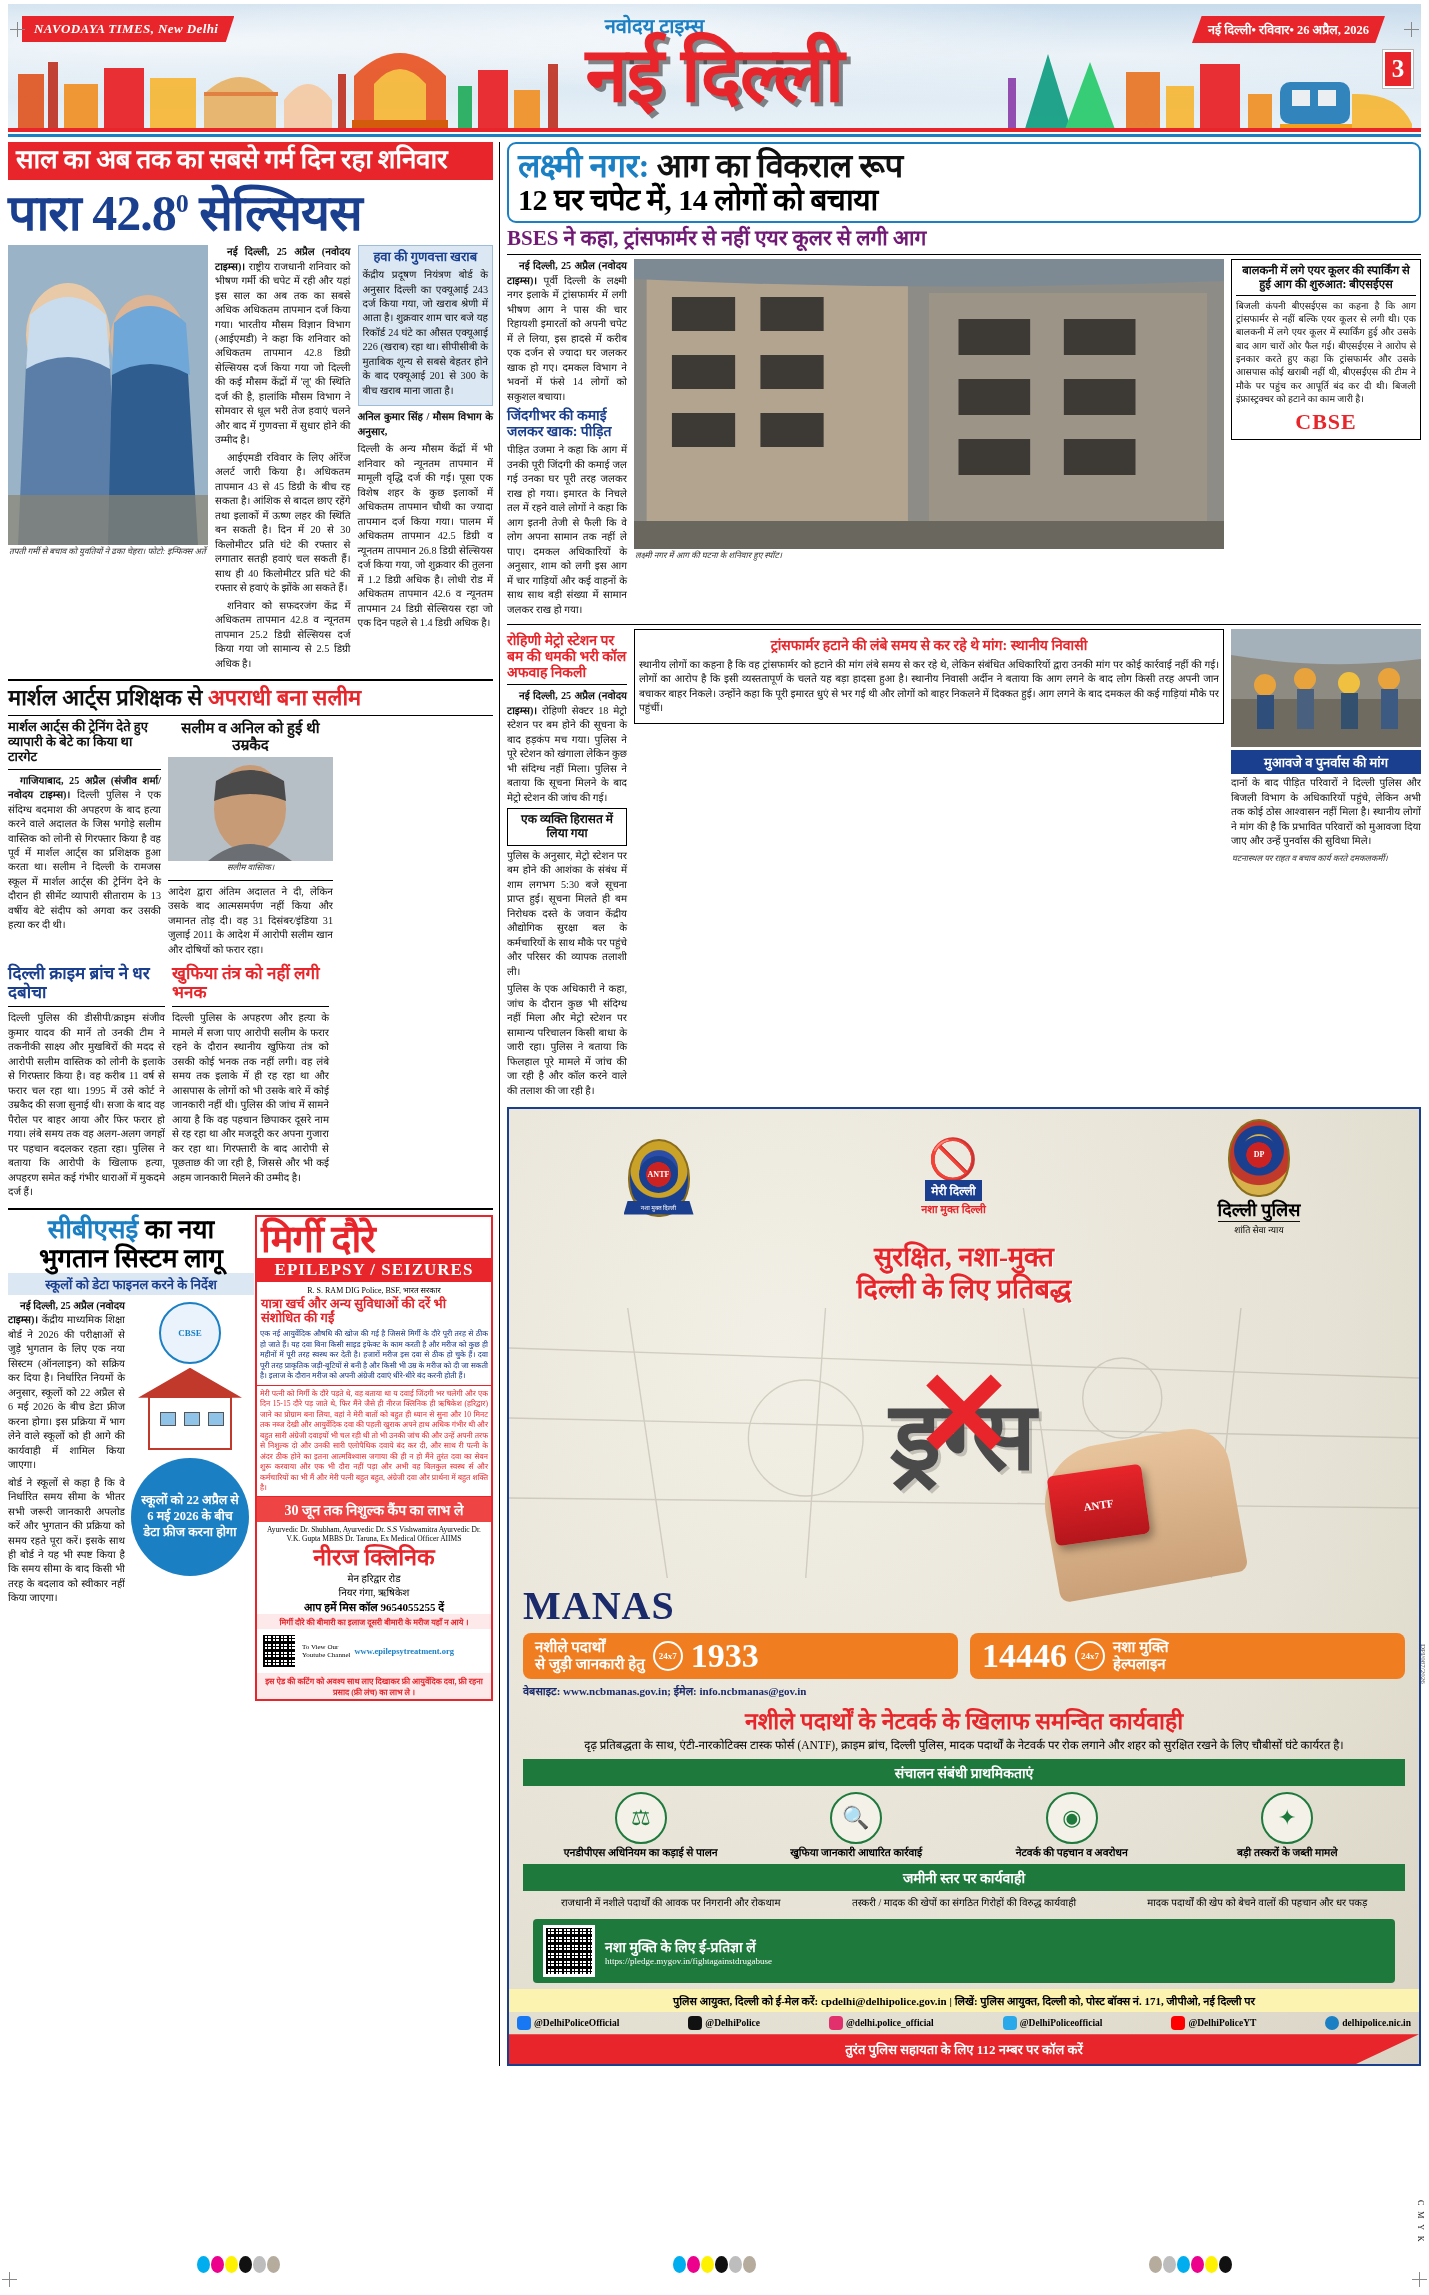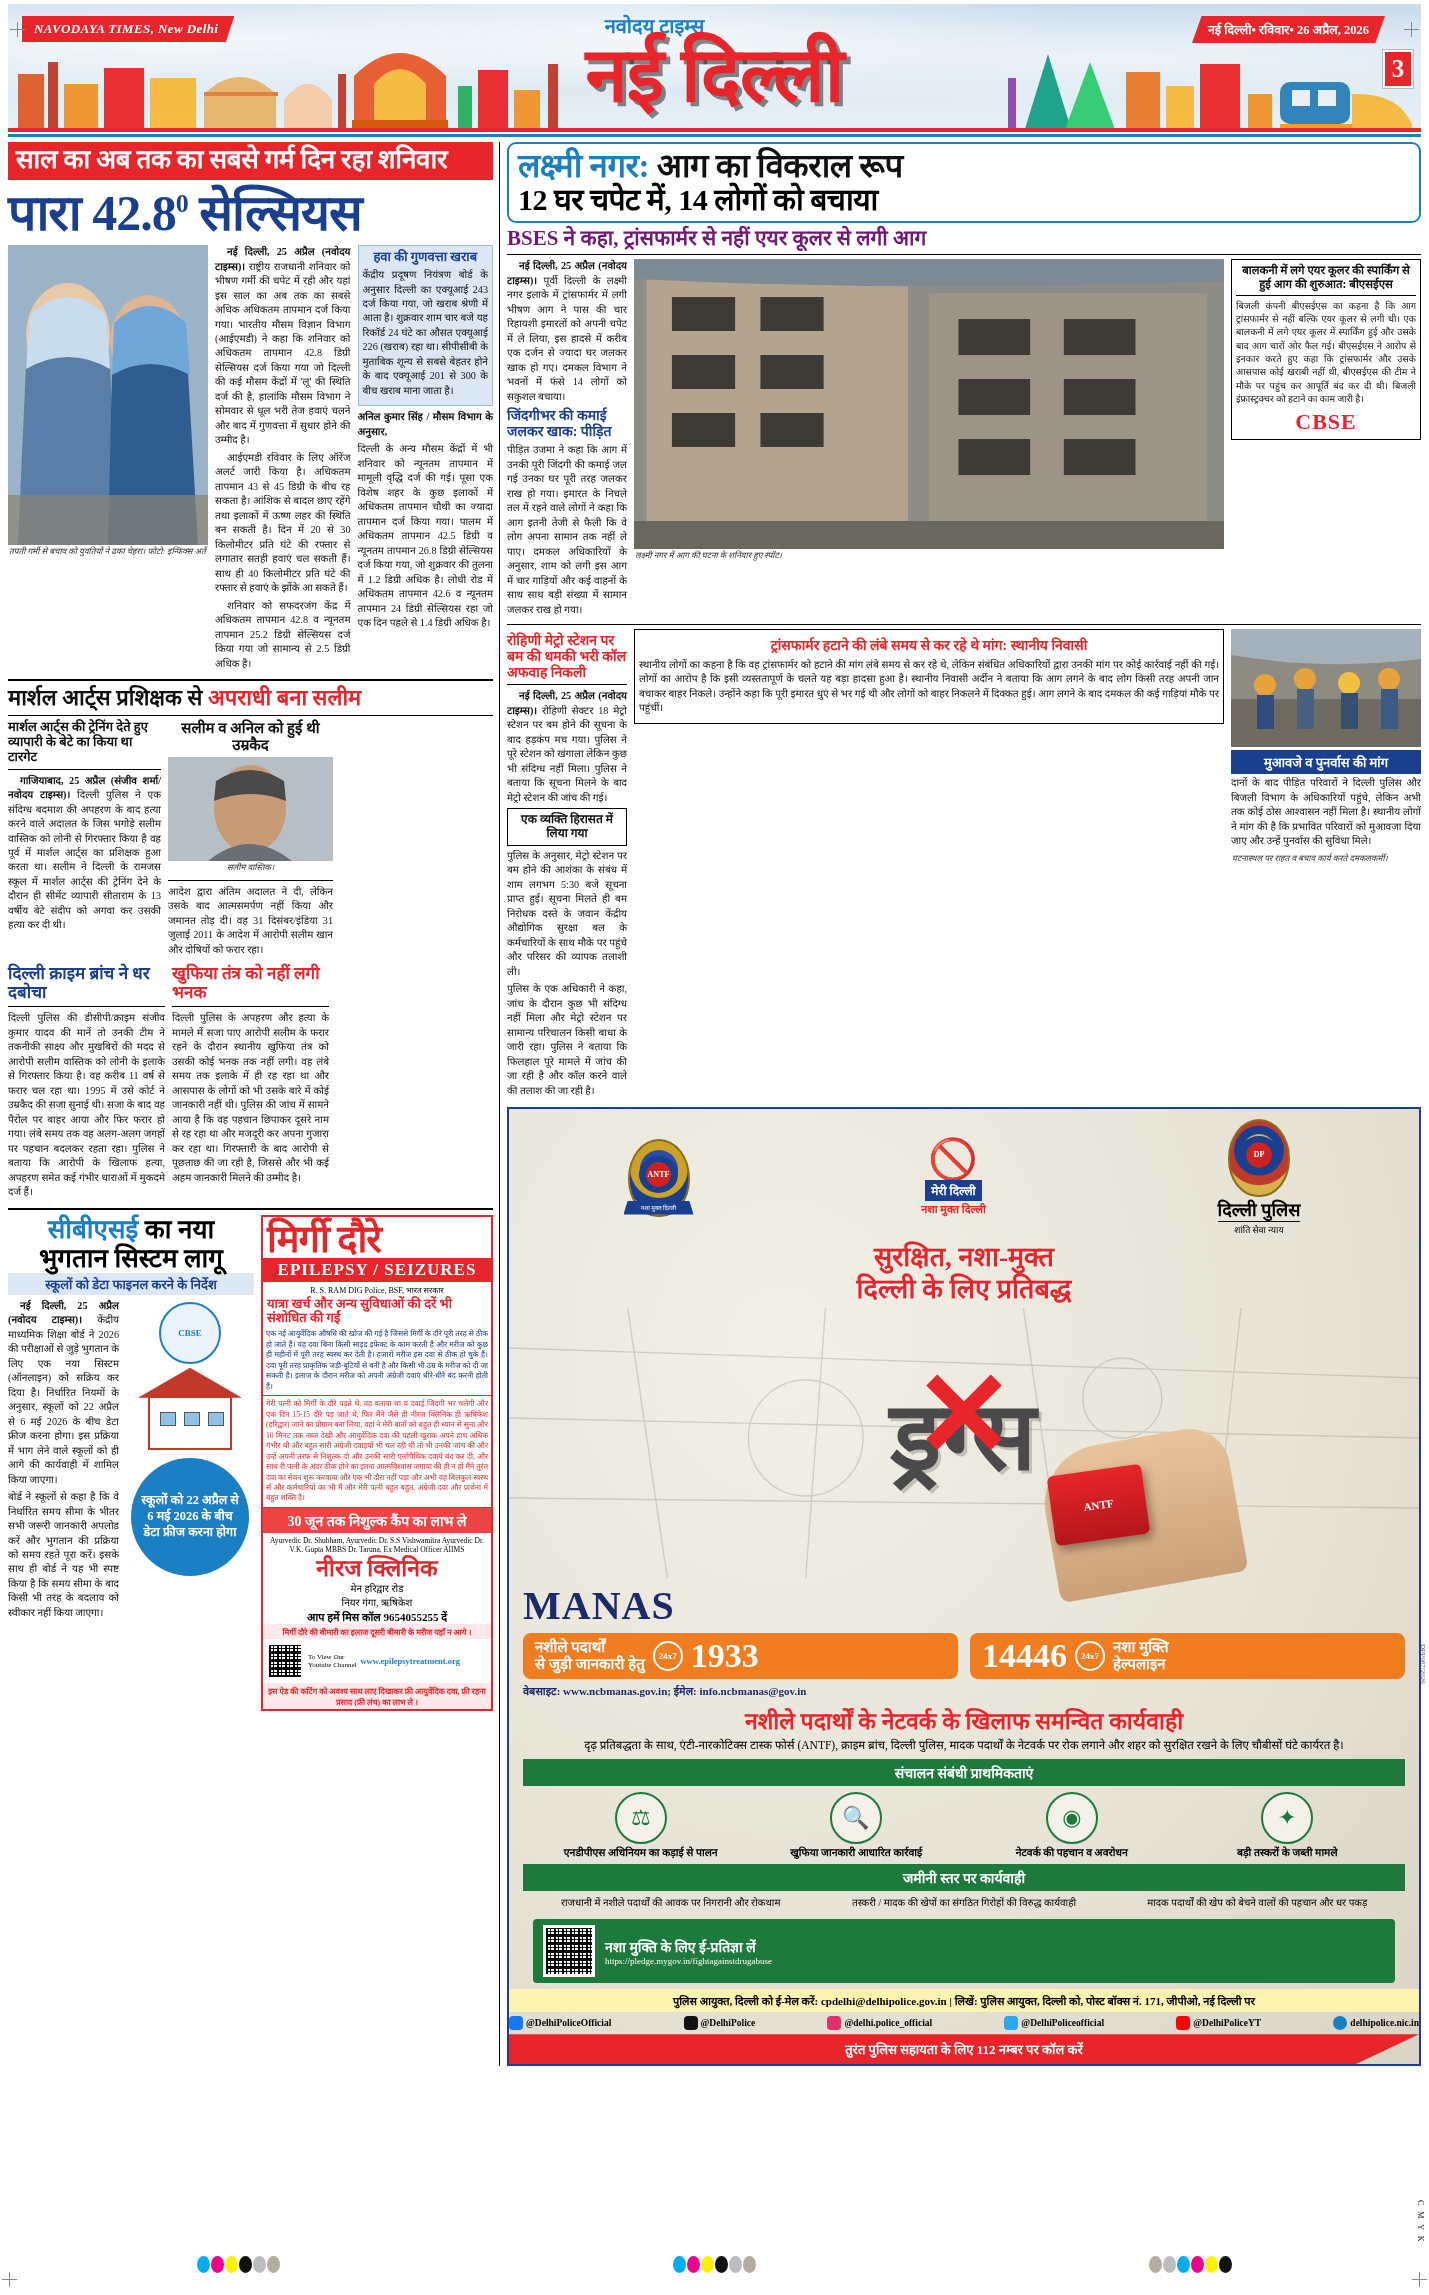--- a/index.html
+++ b/index.html
@@ -71,21 +71,21 @@
     background:#e8252a;color:#fff;font-weight:bold;font-size:26px;
     padding:4px 8px 6px 8px;line-height:1.08;letter-spacing:-.3px;
   }
   .huge-head{
     color:#1b3f8f;font-weight:bold;font-size:50px;line-height:1.02;
     margin:8px 0 6px 0;letter-spacing:-1px;
   }
   .huge-head .sup{font-size:26px;vertical-align:super;}
 
   .cols3{display:flex;gap:7px;}
-  .cols2{display:flex;gap:7px;}
+  .cols2{display:flex;gap:1px;}
   .colx{flex:1;}
 
   .body-txt{
     font-size:10.2px;line-height:1.42;text-align:justify;color:#111;
     font-family:"Liberation Serif",serif;
   }
   .body-txt p{margin-bottom:3px;text-indent:12px;}
   .body-txt p.ni{text-indent:0;}
   .dateline{font-weight:bold;}
 
@@ -209,21 +209,21 @@
     margin:6px 10px 0;padding:6px 10px;border-radius:4px;
   }
   .qr{width:52px;height:52px;background:#fff;flex:0 0 52px;
     background-image:
       linear-gradient(90deg,#000 25%,transparent 25% 50%,#000 50% 62%,transparent 62%),
       linear-gradient(#000 18%,transparent 18% 40%,#000 40% 55%,transparent 55% 78%,#000 78%);
     background-size:8px 8px;border:3px solid #fff;}
   .pledge .tx{font-size:14px;font-weight:bold;}
   .pledge .url{font-size:9px;}
   .yellow-band{background:#fdf3b0;font-size:11px;font-weight:bold;padding:4px 6px;text-align:center;}
-  .social-row{display:flex;justify-content:space-between;align-items:center;padding:4px 0;font-size:9.5px;font-weight:bold;gap:12px;}
+  .social-row{display:flex;justify-content:space-between;align-items:center;padding:4px 8px;font-size:9.5px;font-weight:bold;gap:12px;}
   .sb{display:flex;align-items:center;gap:3px;}
   .sb .d{width:14px;height:14px;border-radius:4px;display:inline-block;}
   .split-band{display:flex;font-weight:bold;font-size:13px;color:#fff;}
   .split-band .l{background:#e8252a;flex:1;padding:6px;text-align:center;
     clip-path:polygon(0 0,100% 0,93% 100%,0 100%);}
   .split-band .r{background:#1b3f8f;flex:1;padding:6px;text-align:center;
     clip-path:polygon(7% 0,100% 0,100% 100%,0 100%);}
 
   
   .epi{border:2px solid #e8252a;}

